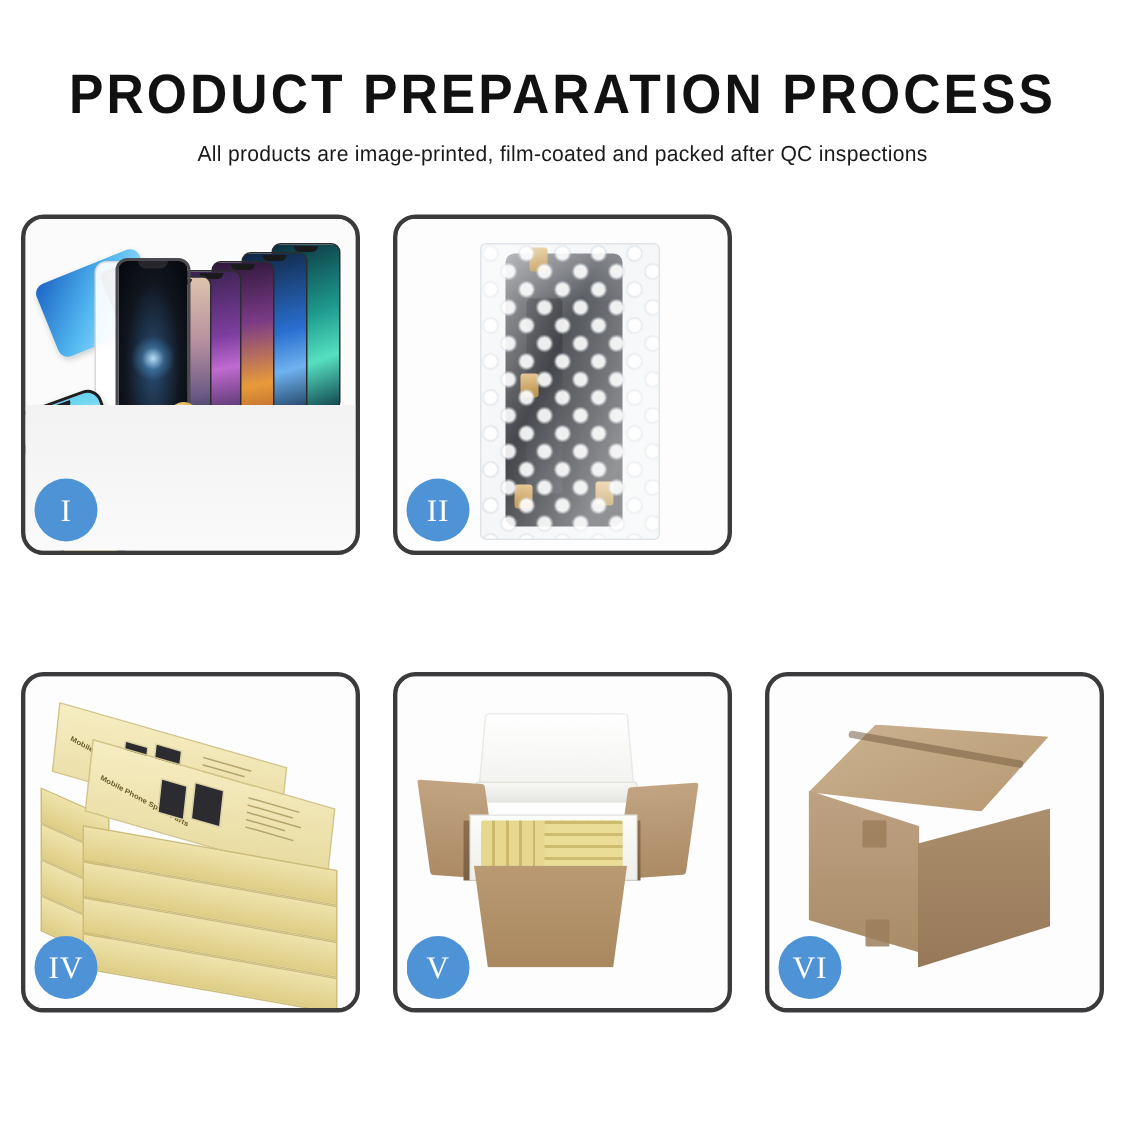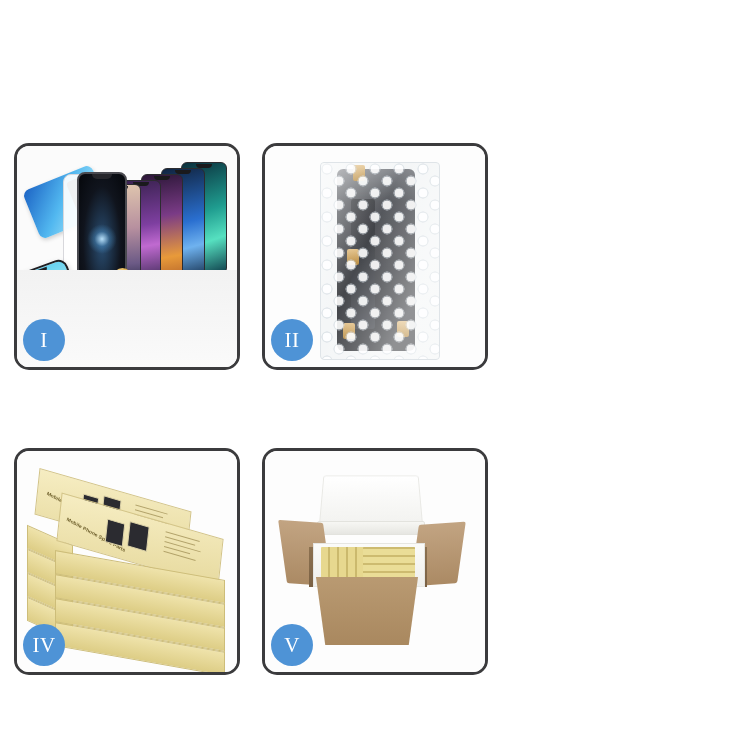--- a/index.html
+++ b/index.html
@@ -215,20 +215,24 @@
     clip-path:polygon(0 22%,100% 0,100% 74%,0 100%);}
   .tapeseam{position:absolute;left:52px;top:46px;width:118px;height:5px;
     background:rgba(120,95,68,.55);transform:rotate(10deg);border-radius:2px;}
   .tab2{position:absolute;background:#9c7e5c;border-radius:1px;opacity:.85;}
 </style>
 </head>
 <body>
 
 <div class="page">
 
+  <div class="header">
+    <div class="title">PRODUCT PREPARATION PROCESS</div>
+    <div class="subtitle">All products are image-printed, film-coated and packed after QC inspections</div>
+  </div>
 
   <div class="grid">
 
     <div class="panel r0 c0">
       <div class="scene p1bg">
         <div class="bluefilm"></div>
 
         <div class="fan">
           <i class="f5">
               <span class="notch"></span>
@@ -343,15 +347,26 @@
         <div class="cright"></div>
         <div class="cinner"></div>
         <div class="foamwall"></div>
         <div class="ybars"></div>
         <div class="ybars2"></div>
         <div class="cfront"></div>
       </div>
       <div class="badge">V</div>
     </div>
 
+    <div class="panel r1 c2">
+      <div class="scene p6bg">
+        <div class="boxtop"></div>
+        <div class="tapeseam"></div>
+        <div class="boxL"></div>
+        <div class="boxR"></div>
+        <div class="tab2" style="left:62px;top:96px;width:16px;height:18px;"></div>
+        <div class="tab2" style="left:64px;top:162px;width:16px;height:18px;"></div>
+      </div>
+      <div class="badge">VI</div>
+    </div>
 
   </div>
 </div>
 
 </body></html>

